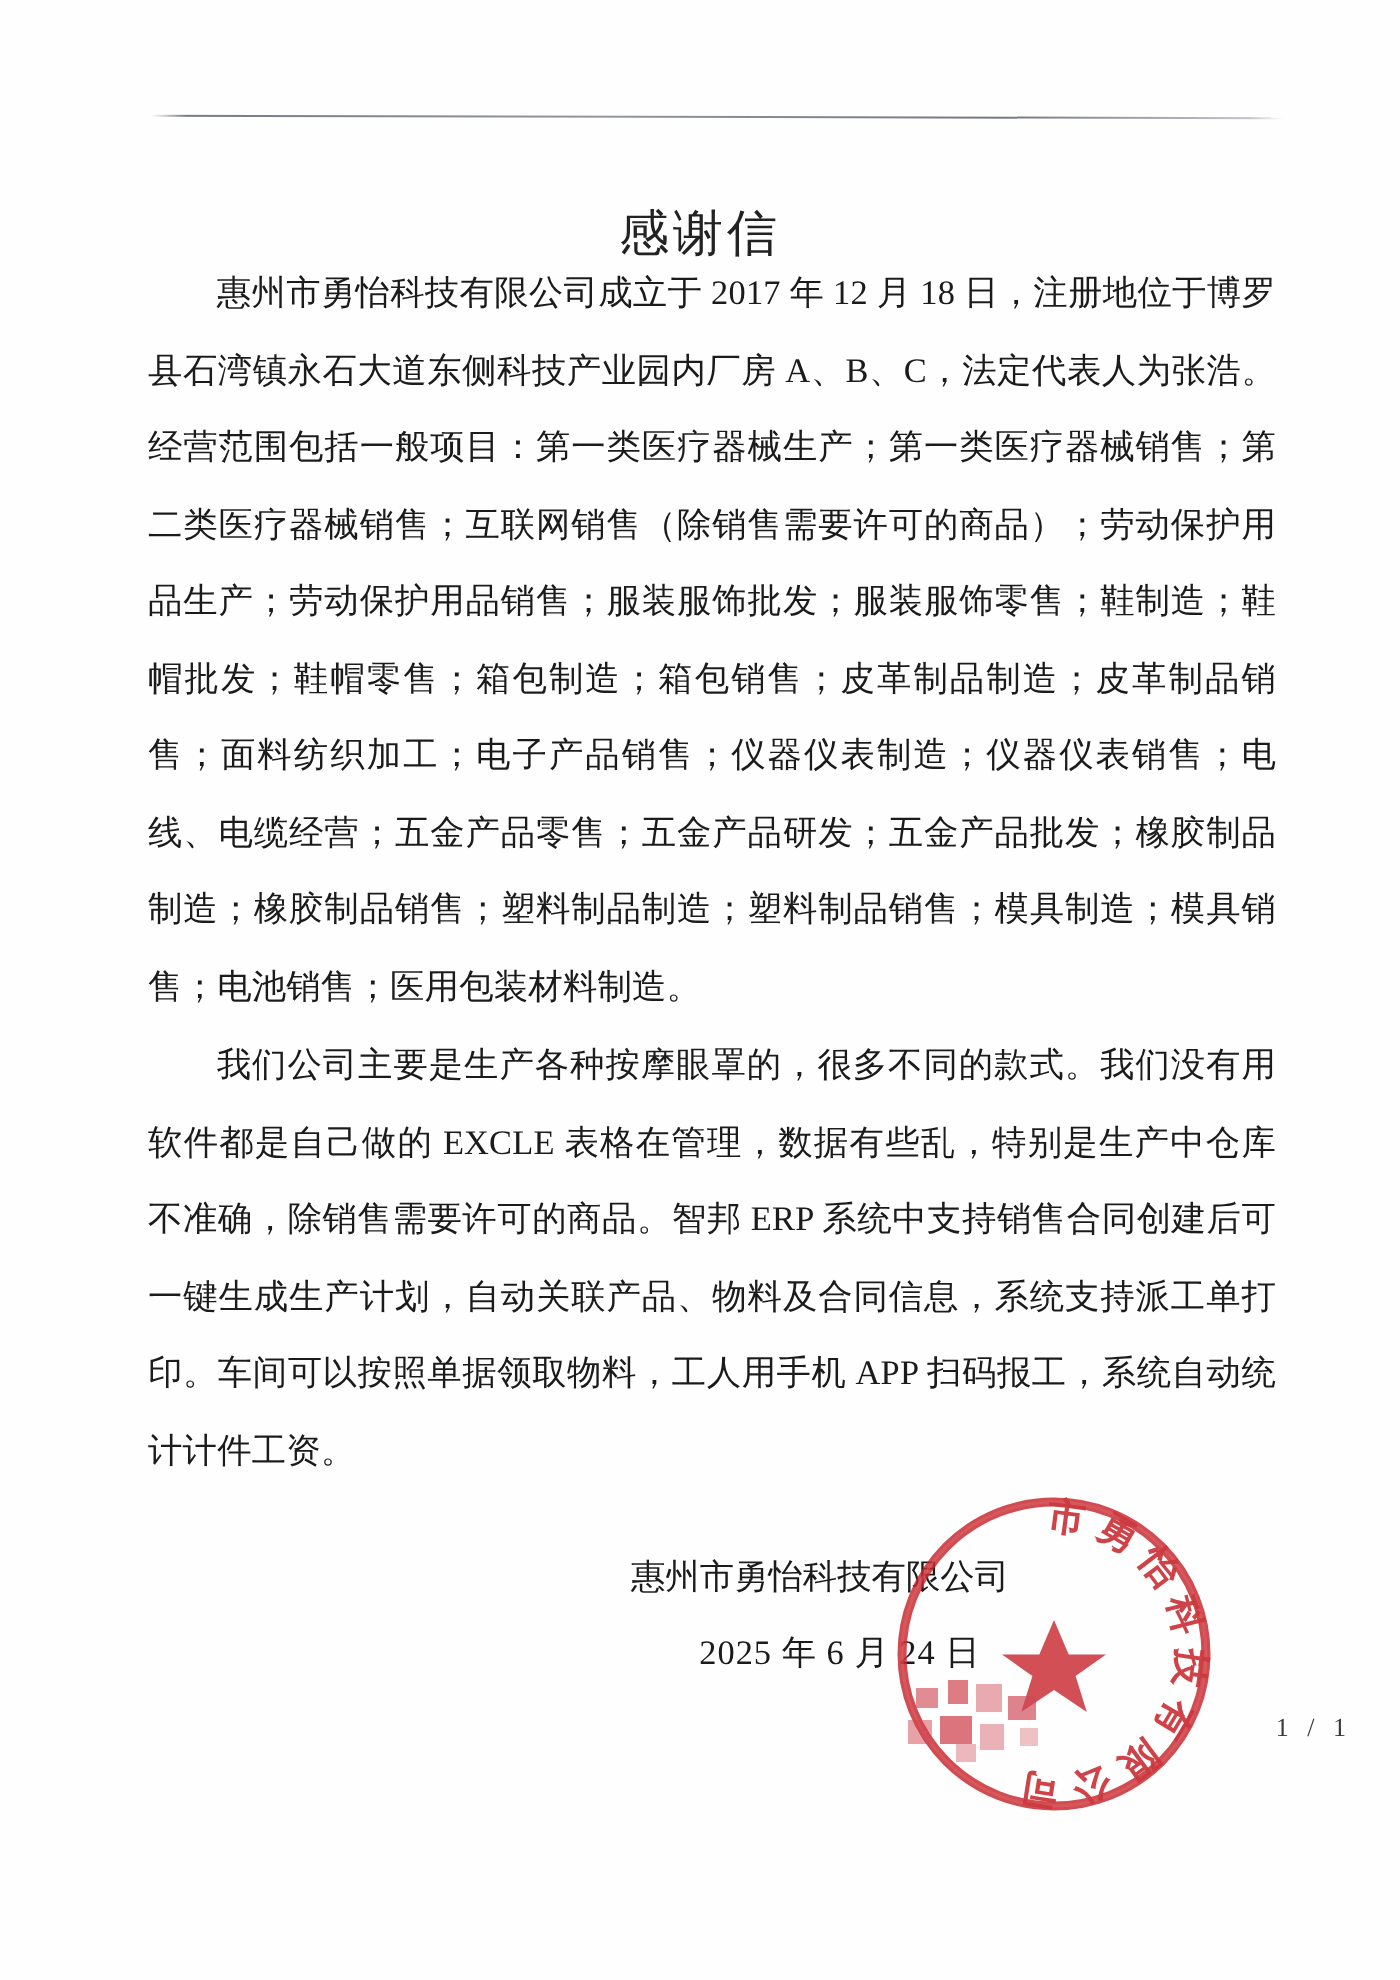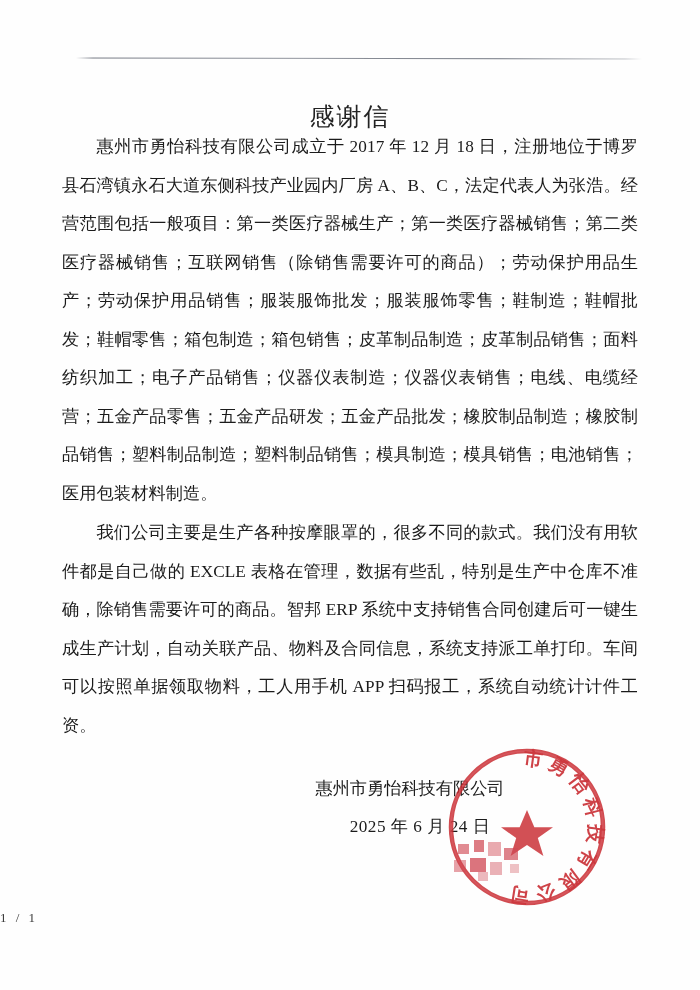--- a/index.html
+++ b/index.html
@@ -56,21 +56,21 @@
   }
 
   .body-text {
     position: absolute;
     top: 128px;
     left: 62px;
     width: 576px;
   }
 
   .para {
-    margin: 0 0 0 0;
+    margin: 0 0 0 12px;
     font-size: 17.2px;
     line-height: 38.5px;
     text-align: justify;
     text-justify: inter-ideograph;
     text-indent: 2em;
     color: #1b1b1b;
     letter-spacing: 0.1px;
   }
   .para + .para { margin-top: 1px; }
 
@@ -124,23 +124,23 @@
   .s4 { left: 52px; top: 8px;  width: 14px; height: 12px; opacity:.8;}
   .s5 { left: 2px;  top: 20px; width: 12px; height: 12px; opacity:.6;}
   .s6 { left: 18px; top: 18px; width: 16px; height: 14px; opacity:.9;}
   .s7 { left: 38px; top: 22px; width: 12px; height: 13px; opacity:.5;}
   .s8 { left: 26px; top: 32px; width: 10px; height: 9px;  opacity:.45;}
   .s9 { left: 58px; top: 24px; width: 9px;  height: 9px;  opacity:.4;}
 
   .footer {
     position: absolute;
     left: 0;
-    top: 910px;
+    top: 856px;
     width: 676px;
-    text-align: left;
+    text-align: right;
     font-size: 13px;
     color: #3a3a3a;
     letter-spacing: 3px;
   }
 </style>
 </head>
 <body>
 
 <div class="page">
 

